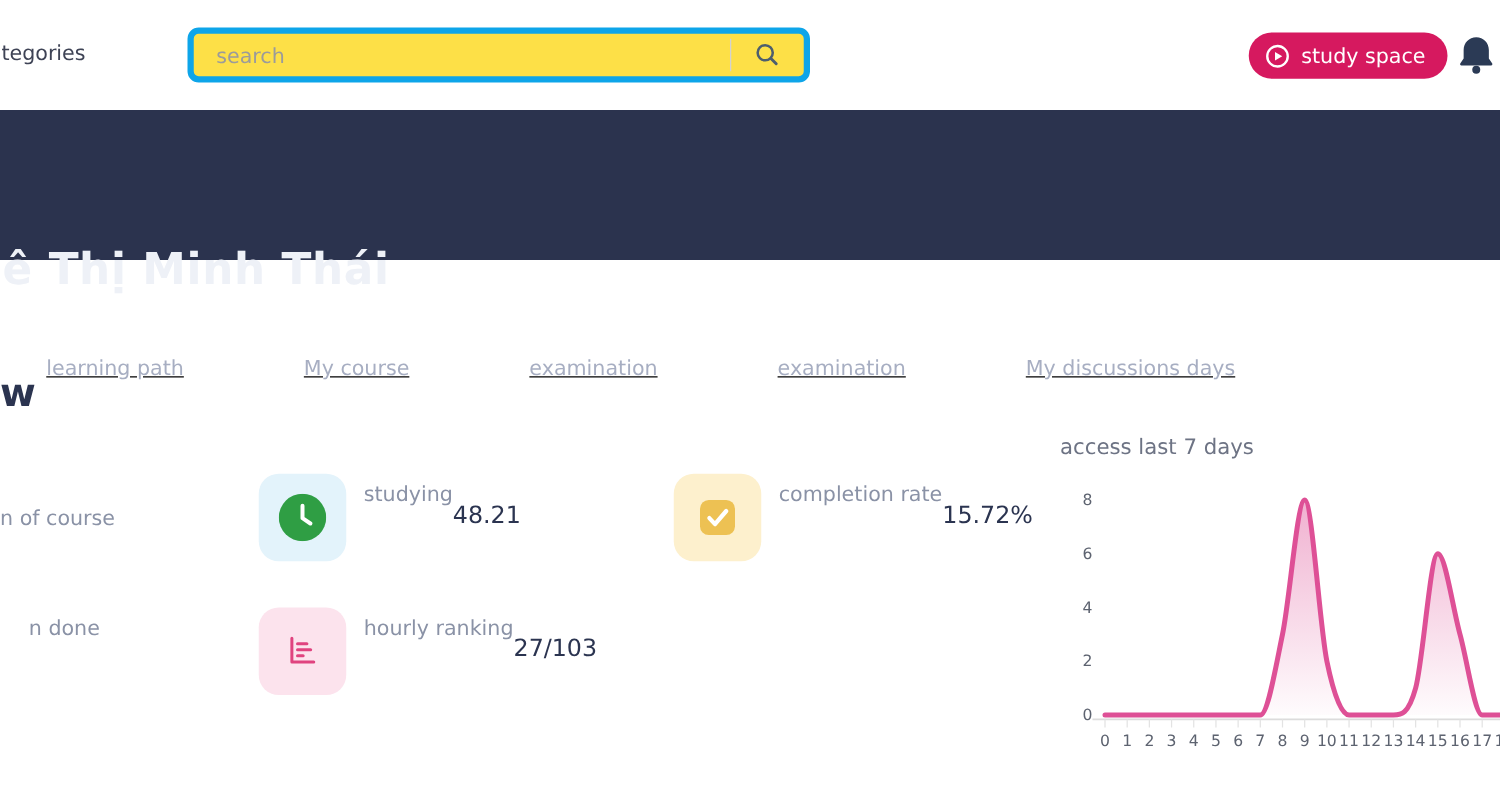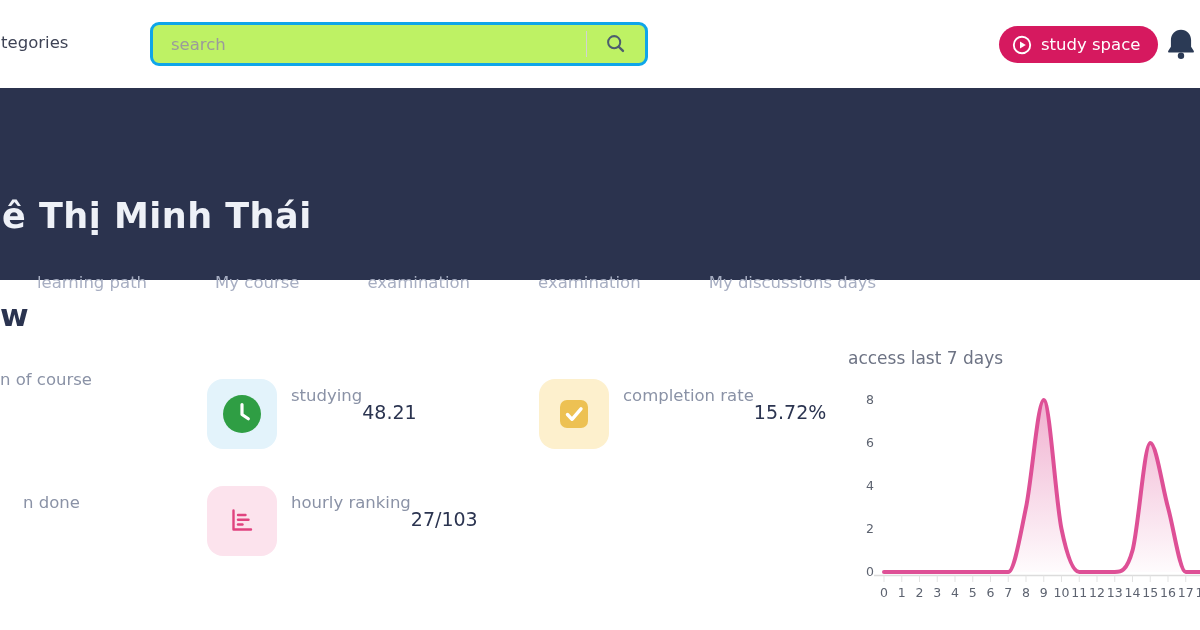--- a/index.html
+++ b/index.html
@@ -4,44 +4,44 @@
 <style>
   * { margin:0; padding:0; box-sizing:border-box; }
   html,body { width:1200px; height:630px; overflow:hidden; background:#fff;
     font-family:"DejaVu Sans","Liberation Sans",sans-serif; }
   .page { position:relative; width:1200px; height:630px; background:#fff; overflow:hidden; }
 
   
   .topbar { position:absolute; left:0; top:0; width:1200px; height:88px; background:#ffffff; }
   .categories { position:absolute; left:-9px; top:33px; font-size:16.5px; color:#3e4355; cursor:pointer; }
   .searchbox { position:absolute; left:150px; top:22px; width:498px; height:44px;
-    background:#bef264; border:3px solid #0ea5e9; border-radius:9px; display:flex; align-items:center; }
+    background:#fde047; border:5px solid #0ea5e9; border-radius:9px; display:flex; align-items:center; }
   .search-input { flex:1; height:100%; background:transparent; border:none; outline:none;
     padding:0 14px 0 18px; font-size:16.5px; color:#555a66; font-family:inherit; }
   .search-input::placeholder { color:#9b9b9b; }
   .search-divider { width:1px; height:26px; background:#d2d2d2; }
   .search-btn { width:58px; height:100%; background:transparent; border:none; cursor:pointer;
     display:flex; align-items:center; justify-content:center; }
   .study-space { position:absolute; left:999px; top:26px; height:37px; padding:0 18px 0 12px;
     background:var(--accent); color:#fff; border:none; border-radius:19px; cursor:pointer;
     display:flex; align-items:center; gap:8px; font-size:16.5px; font-family:inherit;text-align:center; }
   .bell { position:absolute; left:1166px; top:28px; width:30px; height:32px; cursor:pointer; display:block; }
 
   
-  .hero { position:absolute; left:0; top:88px; width:1200px; height:192px; background:var(--header_bg); }
+  .hero { position:absolute; left:0; top:88px; width:1200px; height:120px; background:var(--header_bg); }
   .user-name { position:absolute; left:2px; top:108px; font-size:35px; font-weight:600;
     color:#eef1f7; letter-spacing:0.5px; }
-  .main-nav { position:absolute; left:0; top:185px; width:1200px; display:flex;
-    padding-left:37px; gap:68px; }
+  .main-nav { position:absolute; left:0; top:197px; width:1200px; display:flex;
+    padding-left:37px; gap:96px;text-decoration:underline; }
   .main-nav a { font-size:16.5px; color:#a7aec2; text-decoration:none; white-space:nowrap; cursor:pointer; }
 
   
   .overview-heading { position:absolute; left:0; top:297px; font-size:31px; font-weight:700; color:#2b3450; }
   .cut-label { position:absolute; left:0; font-size:16.5px; color:#8a92a6; }
-  .cut-label.c1 { top:370px;text-align:right; }
+  .cut-label.c1 { top:405px;text-align:right; }
   .cut-label.c2 { top:493px;margin-left:23px; }
 
   .stat { position:absolute; display:flex; }
   .stat.studying   { left:207px; top:379px; }
   .stat.completion { left:539px; top:379px; }
   .stat.ranking    { left:207px; top:486px; }
   .tile { width:70px; height:70px; border-radius:16px; display:flex; align-items:center; justify-content:center; }
   .tile.blue   { background:var(--studying_tile); }
   .tile.yellow { background:var(--completion_tile); }
   .tile.pink   { background:var(--ranking_tile); }

